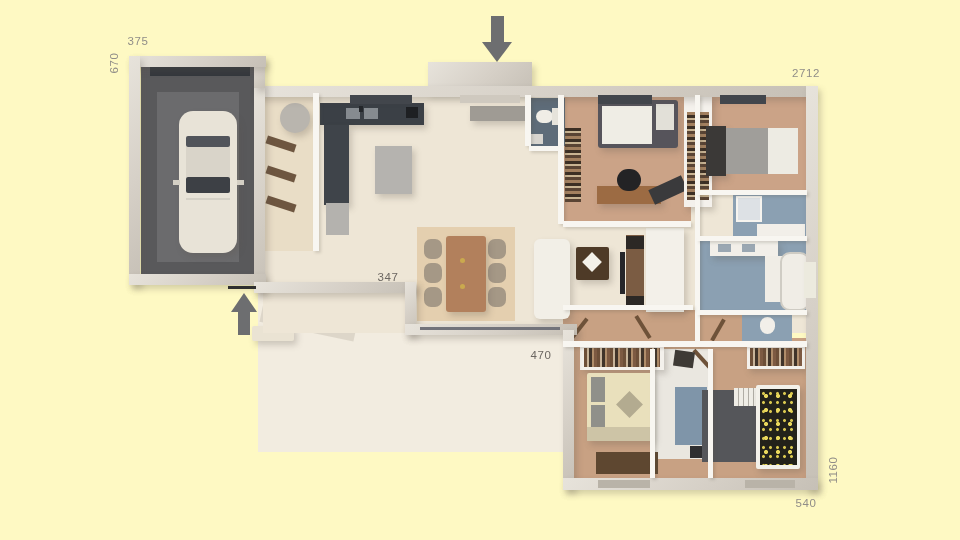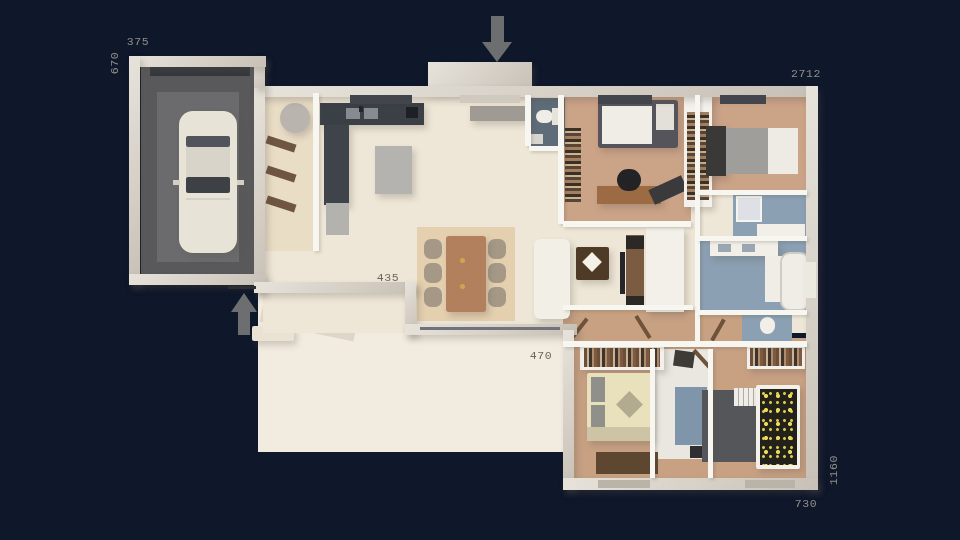--- a/index.html
+++ b/index.html
@@ -1,17 +1,17 @@
 <!DOCTYPE html>
 <html><head>
 <meta charset="utf-8">
 <style>
   html,body{margin:0;padding:0;background:#fff;}
-  .stage{position:relative;width:960px;height:540px;background:#0f172a;overflow:hidden;
-         font-family:Liberation Mono, monospace;}
+  .stage{position:relative;width:960px;height:540px;background:#fef9c3;overflow:hidden;
+         font-family:Liberation Sans, sans-serif;}
   .el{position:absolute;}
   .wall{background:linear-gradient(135deg,#e7e3db 0%,#d6d0c7 55%,#c6c0b6 100%);
         box-shadow:3px 4px 6px rgba(90,85,75,.25);}
   .part{background:#f8f6f1;box-shadow:2px 2px 3px rgba(90,85,75,.20);}
   .tile{background-image:linear-gradient(rgba(255,255,255,.35) 1px,transparent 1px),
         linear-gradient(90deg,rgba(170,150,120,.12) 1px,transparent 1px);background-size:22px 22px;}
   .wood{background-image:repeating-linear-gradient(90deg,rgba(255,255,255,.10) 0 1px,transparent 1px 26px),
         repeating-linear-gradient(0deg,rgba(120,70,40,.14) 0 1px,transparent 1px 9px);}
   .speckle{background-image:radial-gradient(rgba(150,110,70,.38) 1px,transparent 1.4px);background-size:7px 7px;}
   .clothes{background:repeating-linear-gradient(90deg,#6d4f38 0 3px,#c8b49a 3px 5px,#40342a 5px 8px,#b08d6a 8px 10px,#7d5a42 10px 13px);}
@@ -167,23 +167,23 @@
       <div class="el" style="left: 804px; top: 262px; width: 12px; height: 36px; background: rgb(236, 234, 222);"></div>
       <div class="el" style="left: 598px; top: 480px; width: 52px; height: 8px; background: rgb(185, 179, 168);"></div>
       <div class="el" style="left: 745px; top: 480px; width: 50px; height: 8px; background: rgb(185, 179, 168);"></div>
       <div class="el" style="left: 460px; top: 95px; width: 60px; height: 8px; background: rgb(207, 201, 191);"></div>
       <div class="el" style="left: 228px; top: 286px; width: 28px; height: 3px; background: rgb(47, 47, 47);"></div>
     </div>
 
   <span class="dim" style="left: 138px; top: 41px; transform: translate(-50%, -50%);">375</span>
   <span class="dim" style="left: 114px; top: 63px; transform: translate(-50%, -50%) rotate(-90deg);">670</span>
   <span class="dim" style="left: 806px; top: 73px; transform: translate(-50%, -50%);">2712</span>
-  <span class="dim dark" style="left: 388px; top: 277px; transform: translate(-50%, -50%);">435</span>
+  <span class="dim dark" style="left: 388px; top: 277px; transform: translate(-50%, -50%);">347</span>
   <span class="dim dark" style="left: 541px; top: 355px; transform: translate(-50%, -50%); text-align: right;">470</span>
-  <span class="dim" style="left: 806px; top: 503px; transform: translate(-50%, -50%);">730</span>
+  <span class="dim" style="left: 806px; top: 503px; transform: translate(-50%, -50%);">540</span>
   <span class="dim" style="left: 833px; top: 470px; transform: translate(-50%, -50%) rotate(-90deg);">1160</span>
 
   <div class="arrow" style="left: 482px; top: 16px;">
     <div class="shaft" style="width: 13px; height: 26px;"></div>
     <div class="head-down"></div>
   </div>
   <div class="arrow" style="left: 231px; top: 293px;">
     <div class="head-up"></div>
     <div class="shaft" style="width: 12px; height: 23px;"></div>
   </div>

